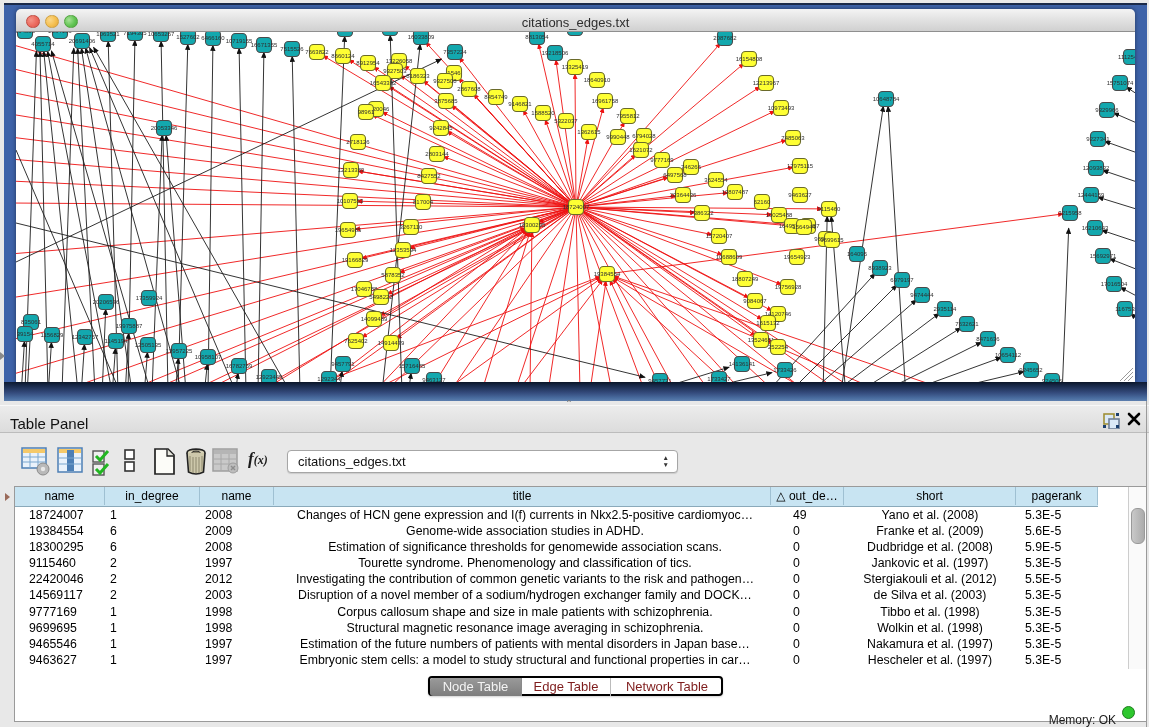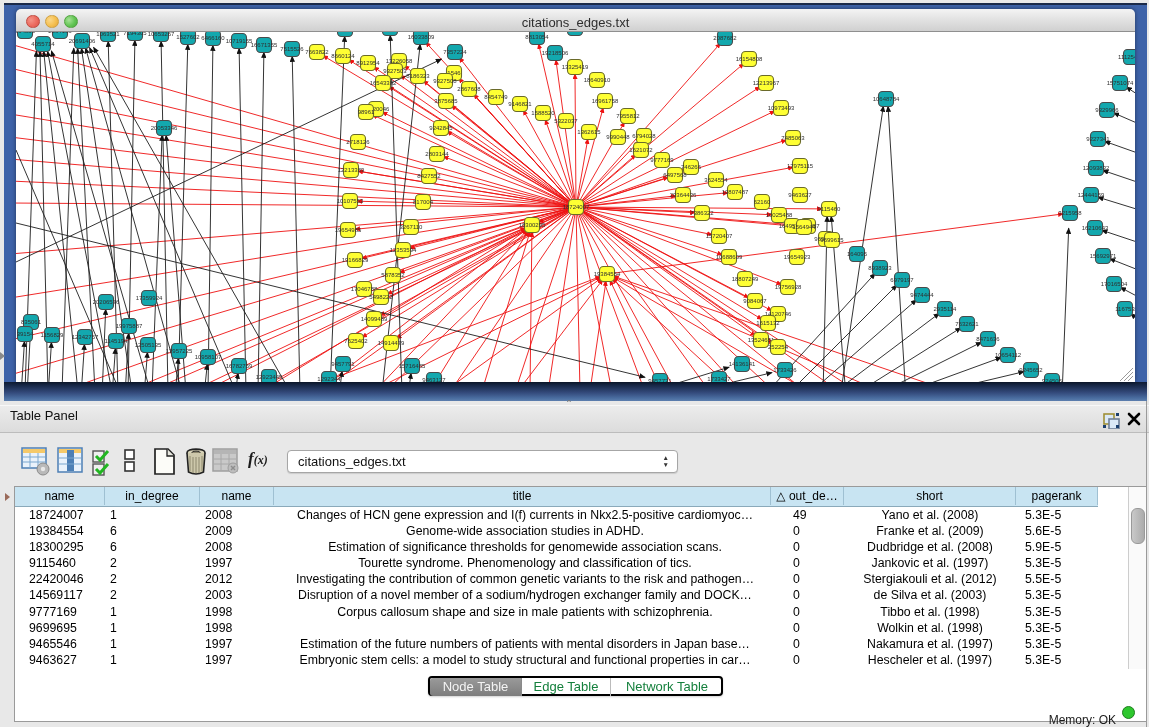--- a/index.html
+++ b/index.html
@@ -14,21 +14,21 @@
 #titlebar{position:absolute;left:0;top:0;width:1119px;height:23px;border-radius:5px 5px 0 0;
  background:linear-gradient(180deg,#f4f4f4 0%,#e3e3e3 45%,#d0d0d0 100%);
  border-bottom:1px solid #8f8f8f;box-sizing:border-box;}
 #titlebar .tl{position:absolute;top:5.5px;width:11.5px;height:11.5px;border-radius:50%;}
 #wtitle{position:absolute;left:0;right:0;top:5.5px;text-align:center;font-size:13px;color:#2e2e2e;}
 #canvas{position:absolute;left:0;top:23px;width:1119px;height:350px;background:#fff;overflow:hidden;}
 
 #tpanel{position:absolute;left:0;top:401px;width:1149px;height:326px;background:#e8e8e8;}
 #tphead{position:absolute;left:0;top:4px;width:1149px;height:28px;
  background:linear-gradient(180deg,#ececec,#dcdcdc);border-bottom:1px solid #bcbcbc;border-top:1px solid #f8f8f8;box-sizing:border-box;}
-#tphead .lbl{position:absolute;left:10px;top:2px;font-size:13px;color:#111;text-align:center;}
+#tphead .lbl{position:absolute;left:10px;top:9px;font-size:15px;color:#111;text-align:center;}
 #caret{position:absolute;left:567px;top:-2px;font-size:12px;color:#777;z-index:9;}
 #toolbar{position:absolute;left:0;top:32px;width:1149px;height:52px;}
 #combo{position:absolute;left:287px;top:17px;width:391px;height:23px;background:#fff;
  border:1px solid #a6a6a6;border-radius:4px;box-sizing:border-box;box-shadow:0 1px 1px rgba(0,0,0,.12);}
 #combo .ct{position:absolute;left:10px;top:3px;font-size:13px;color:#111;}
 #combo .ar{position:absolute;right:8px;top:3px;font-size:6.5px;line-height:7px;color:#333;}
 
 #tblwrap{position:absolute;left:14px;top:85px;width:1133px;height:236px;background:#fff;border:1px solid #9a9a9a;box-sizing:border-box;}
 #thead{position:absolute;left:0;top:0;height:19px;width:1083px;background:#c8e4f2;border-bottom:1px solid #8aa9ba;}
 #thead .h{position:absolute;top:0;height:18px;line-height:19px;font-size:12px;color:#000;text-align:center;border-right:1px solid #9fc0d2;box-sizing:border-box;}
@@ -41,21 +41,21 @@
 .c3{left:264px;width:492px;text-align:center;}
 .c4{left:761px;width:66px;margin-left:17px;}
 .c5{left:829px;width:172px;text-align:center;}
 .c6{left:1001px;width:92px;padding-left:9px;}
 #vscroll{position:absolute;right:0px;top:0px;width:17px;height:182px;background:#fafafa;border-left:1px solid #cdcdcd;}
 #vthumb{position:absolute;left:2px;top:21px;width:12px;height:34px;border-radius:6px;
  background:linear-gradient(90deg,#c9c9c9,#ababab);border:1px solid #999;}
 
 #tabbar{position:absolute;left:428px;top:275px;width:295px;height:20px;background:#fff;
  border:2px solid #000000;border-radius:4px;box-sizing:border-box;box-shadow:0 1px 2px rgba(0,0,0,.18);font-size:13px;}
-#tabbar .seg{position:absolute;top:0;height:18px;line-height:18px;text-align:center;color:#15803d;}
+#tabbar .seg{position:absolute;top:0;height:18px;line-height:18px;text-align:center;color:#7f1d1d;}
 #seg1{left:0;width:92px;background:linear-gradient(180deg,#9a9a9a,#7d7d7d);color:#f4f4f4 !important;
  border-radius:3px 0 0 3px;border-right:1px solid #8a8a8a;box-sizing:border-box;}
 #seg2{left:92px;width:89px;border-right:1px solid #bbb;box-sizing:border-box;}
 #seg3{left:181px;width:112px;}
 #status{position:absolute;left:0;top:300px;width:1149px;height:26px;}
 #mem{position:absolute;right:33px;top:12px;font-size:12px;color:#1a1a1a;text-align:center;}
 #memdot{position:absolute;right:14px;top:5px;width:11px;height:11px;border-radius:50%;
  background:#2ec72e;border:1.5px solid #1f7d1f;}
 #rightline{position:absolute;left:1146px;top:401px;width:1px;height:326px;background:#9a9a9a;}
 .ticon{position:absolute;top:14px;}
@@ -681,20 +681,21 @@
             <div class="c2">1998</div>
             <div class="c3">Corpus callosum shape and size in male patients with schizophrenia.</div>
             <div class="c4">0</div>
             <div class="c5">Tibbo et al. (1998)</div>
             <div class="c6">5.3E-5</div>
           </div>
           <div class="trow">
             <div class="c0">9699695</div>
             <div class="c1">1</div>
             <div class="c2">1998</div>
+            <div class="c3">Structural magnetic resonance image averaging in schizophrenia.</div>
             <div class="c4">0</div>
             <div class="c5">Wolkin et al. (1998)</div>
             <div class="c6">5.3E-5</div>
           </div>
           <div class="trow">
             <div class="c0">9465546</div>
             <div class="c1">1</div>
             <div class="c2">1997</div>
             <div class="c3">Estimation of the future numbers of patients with mental disorders in Japan base…</div>
             <div class="c4">0</div>

